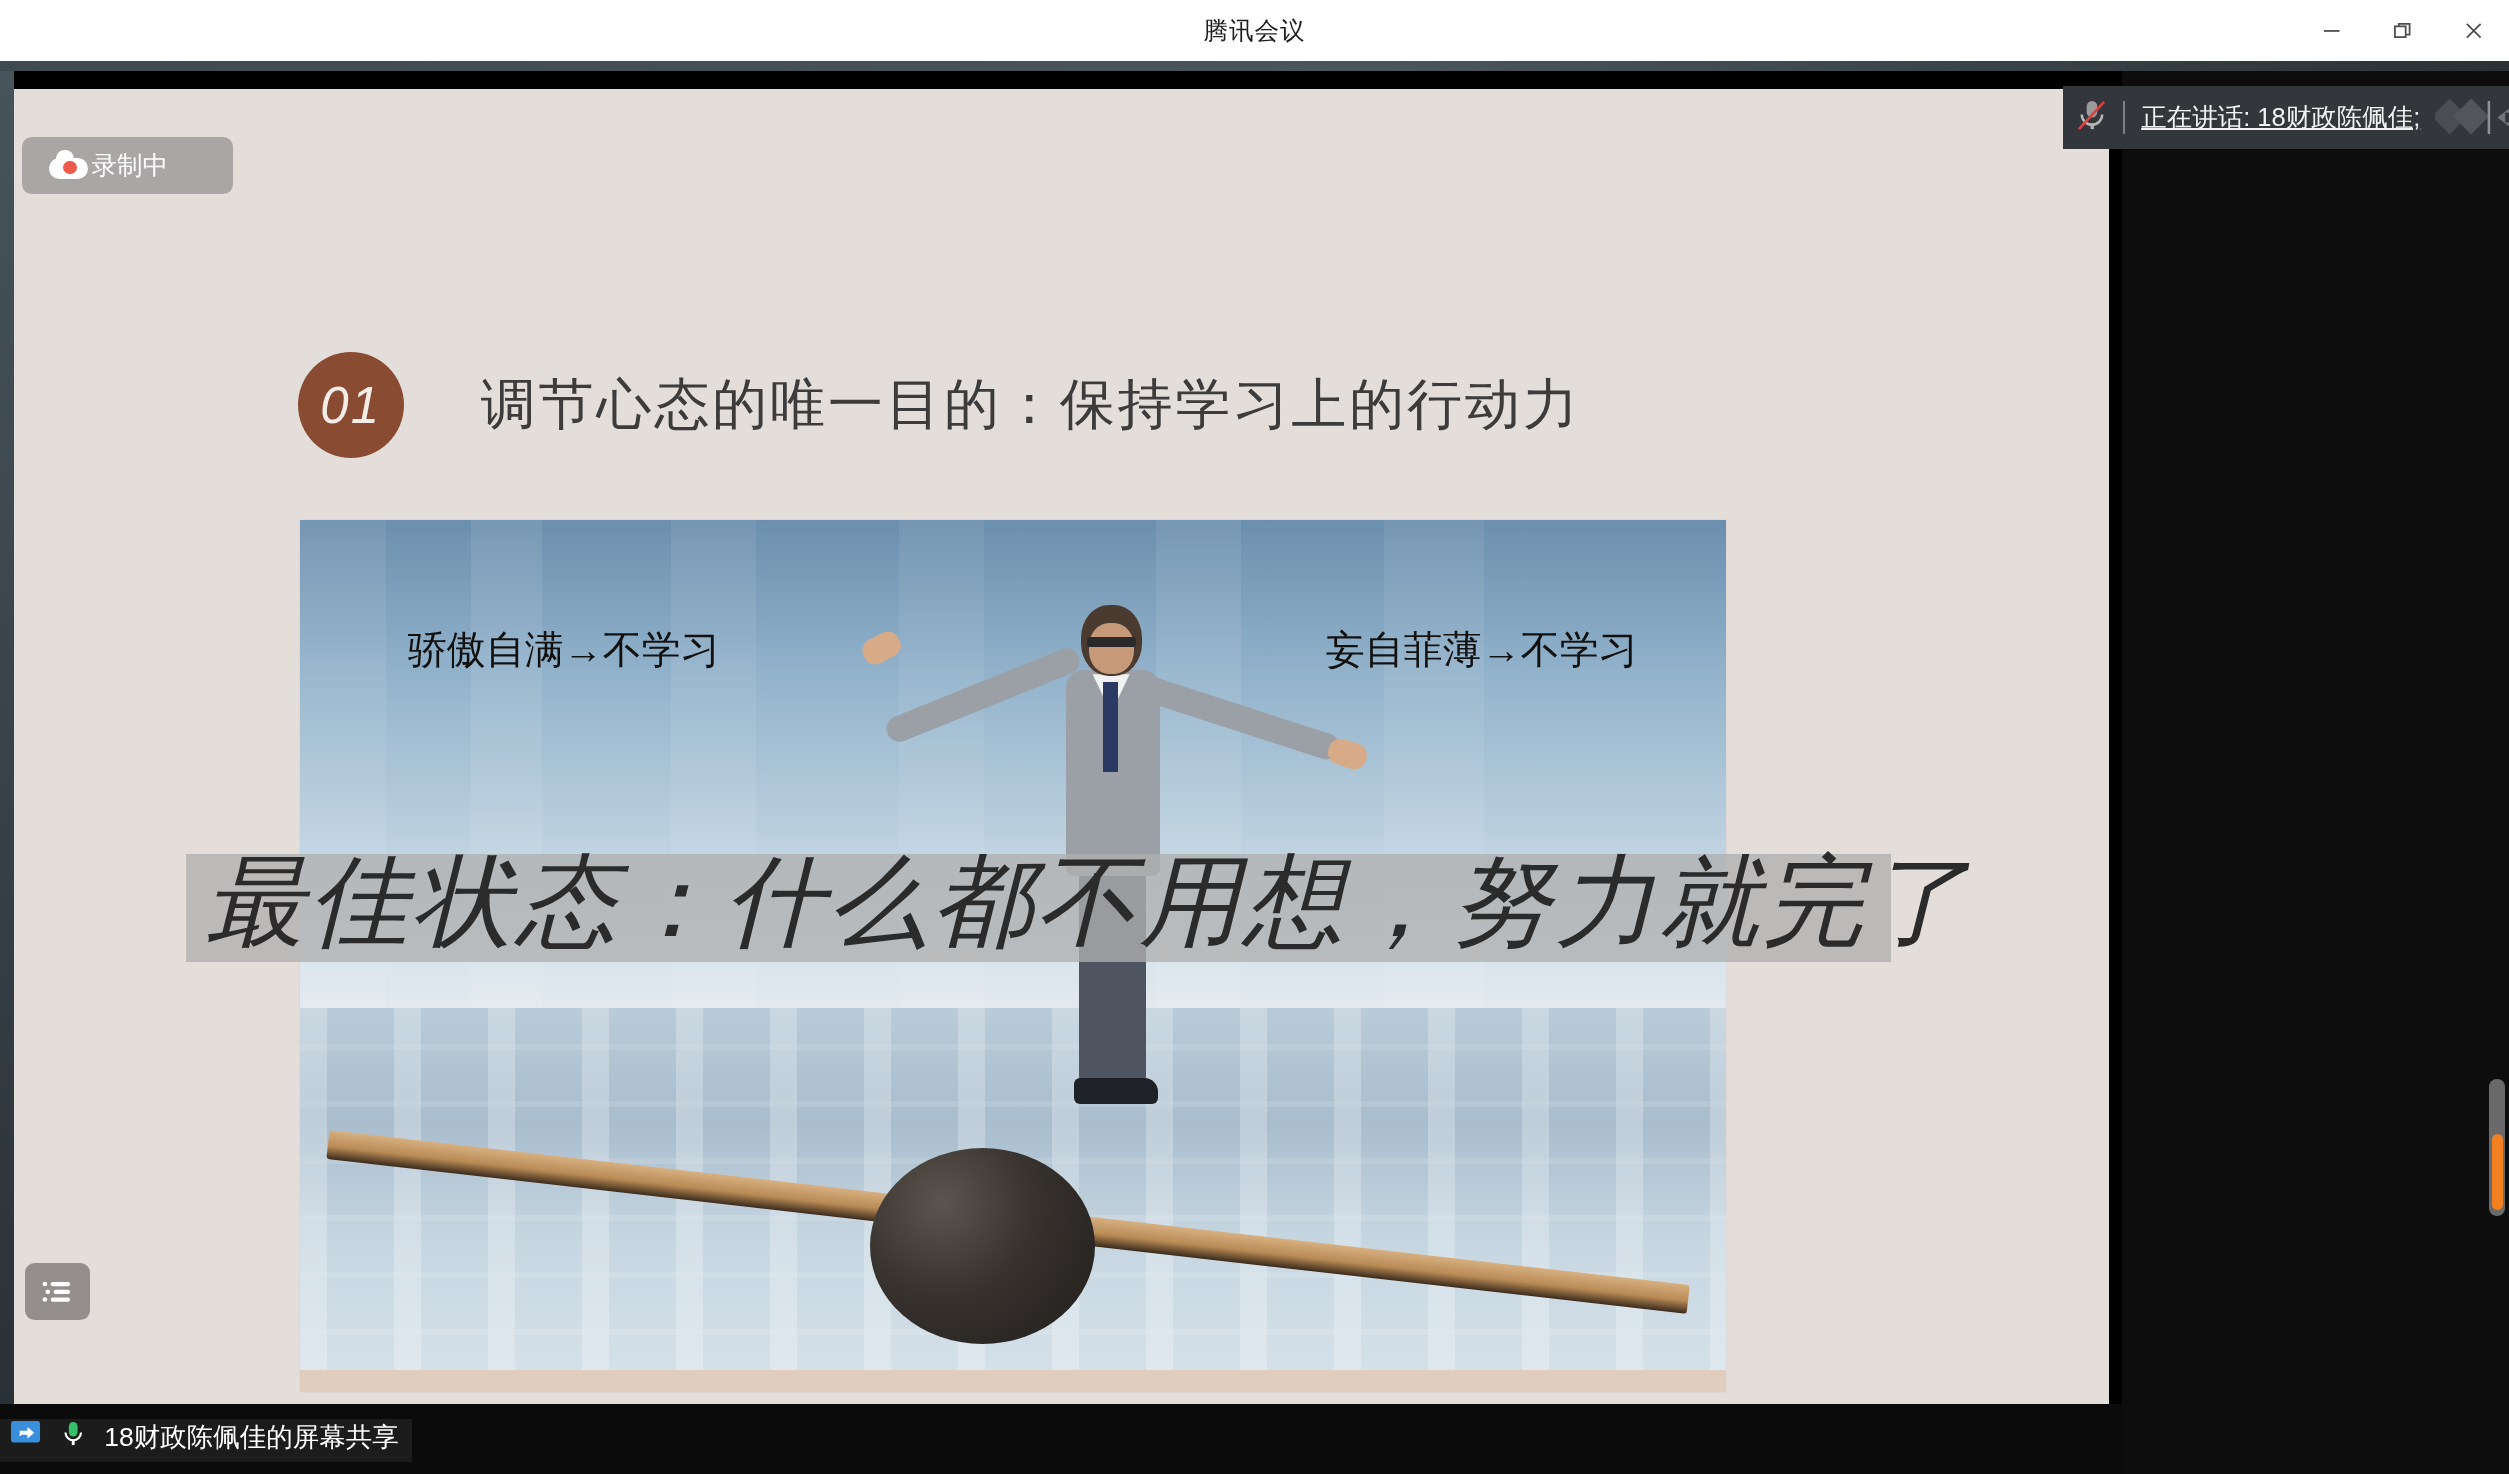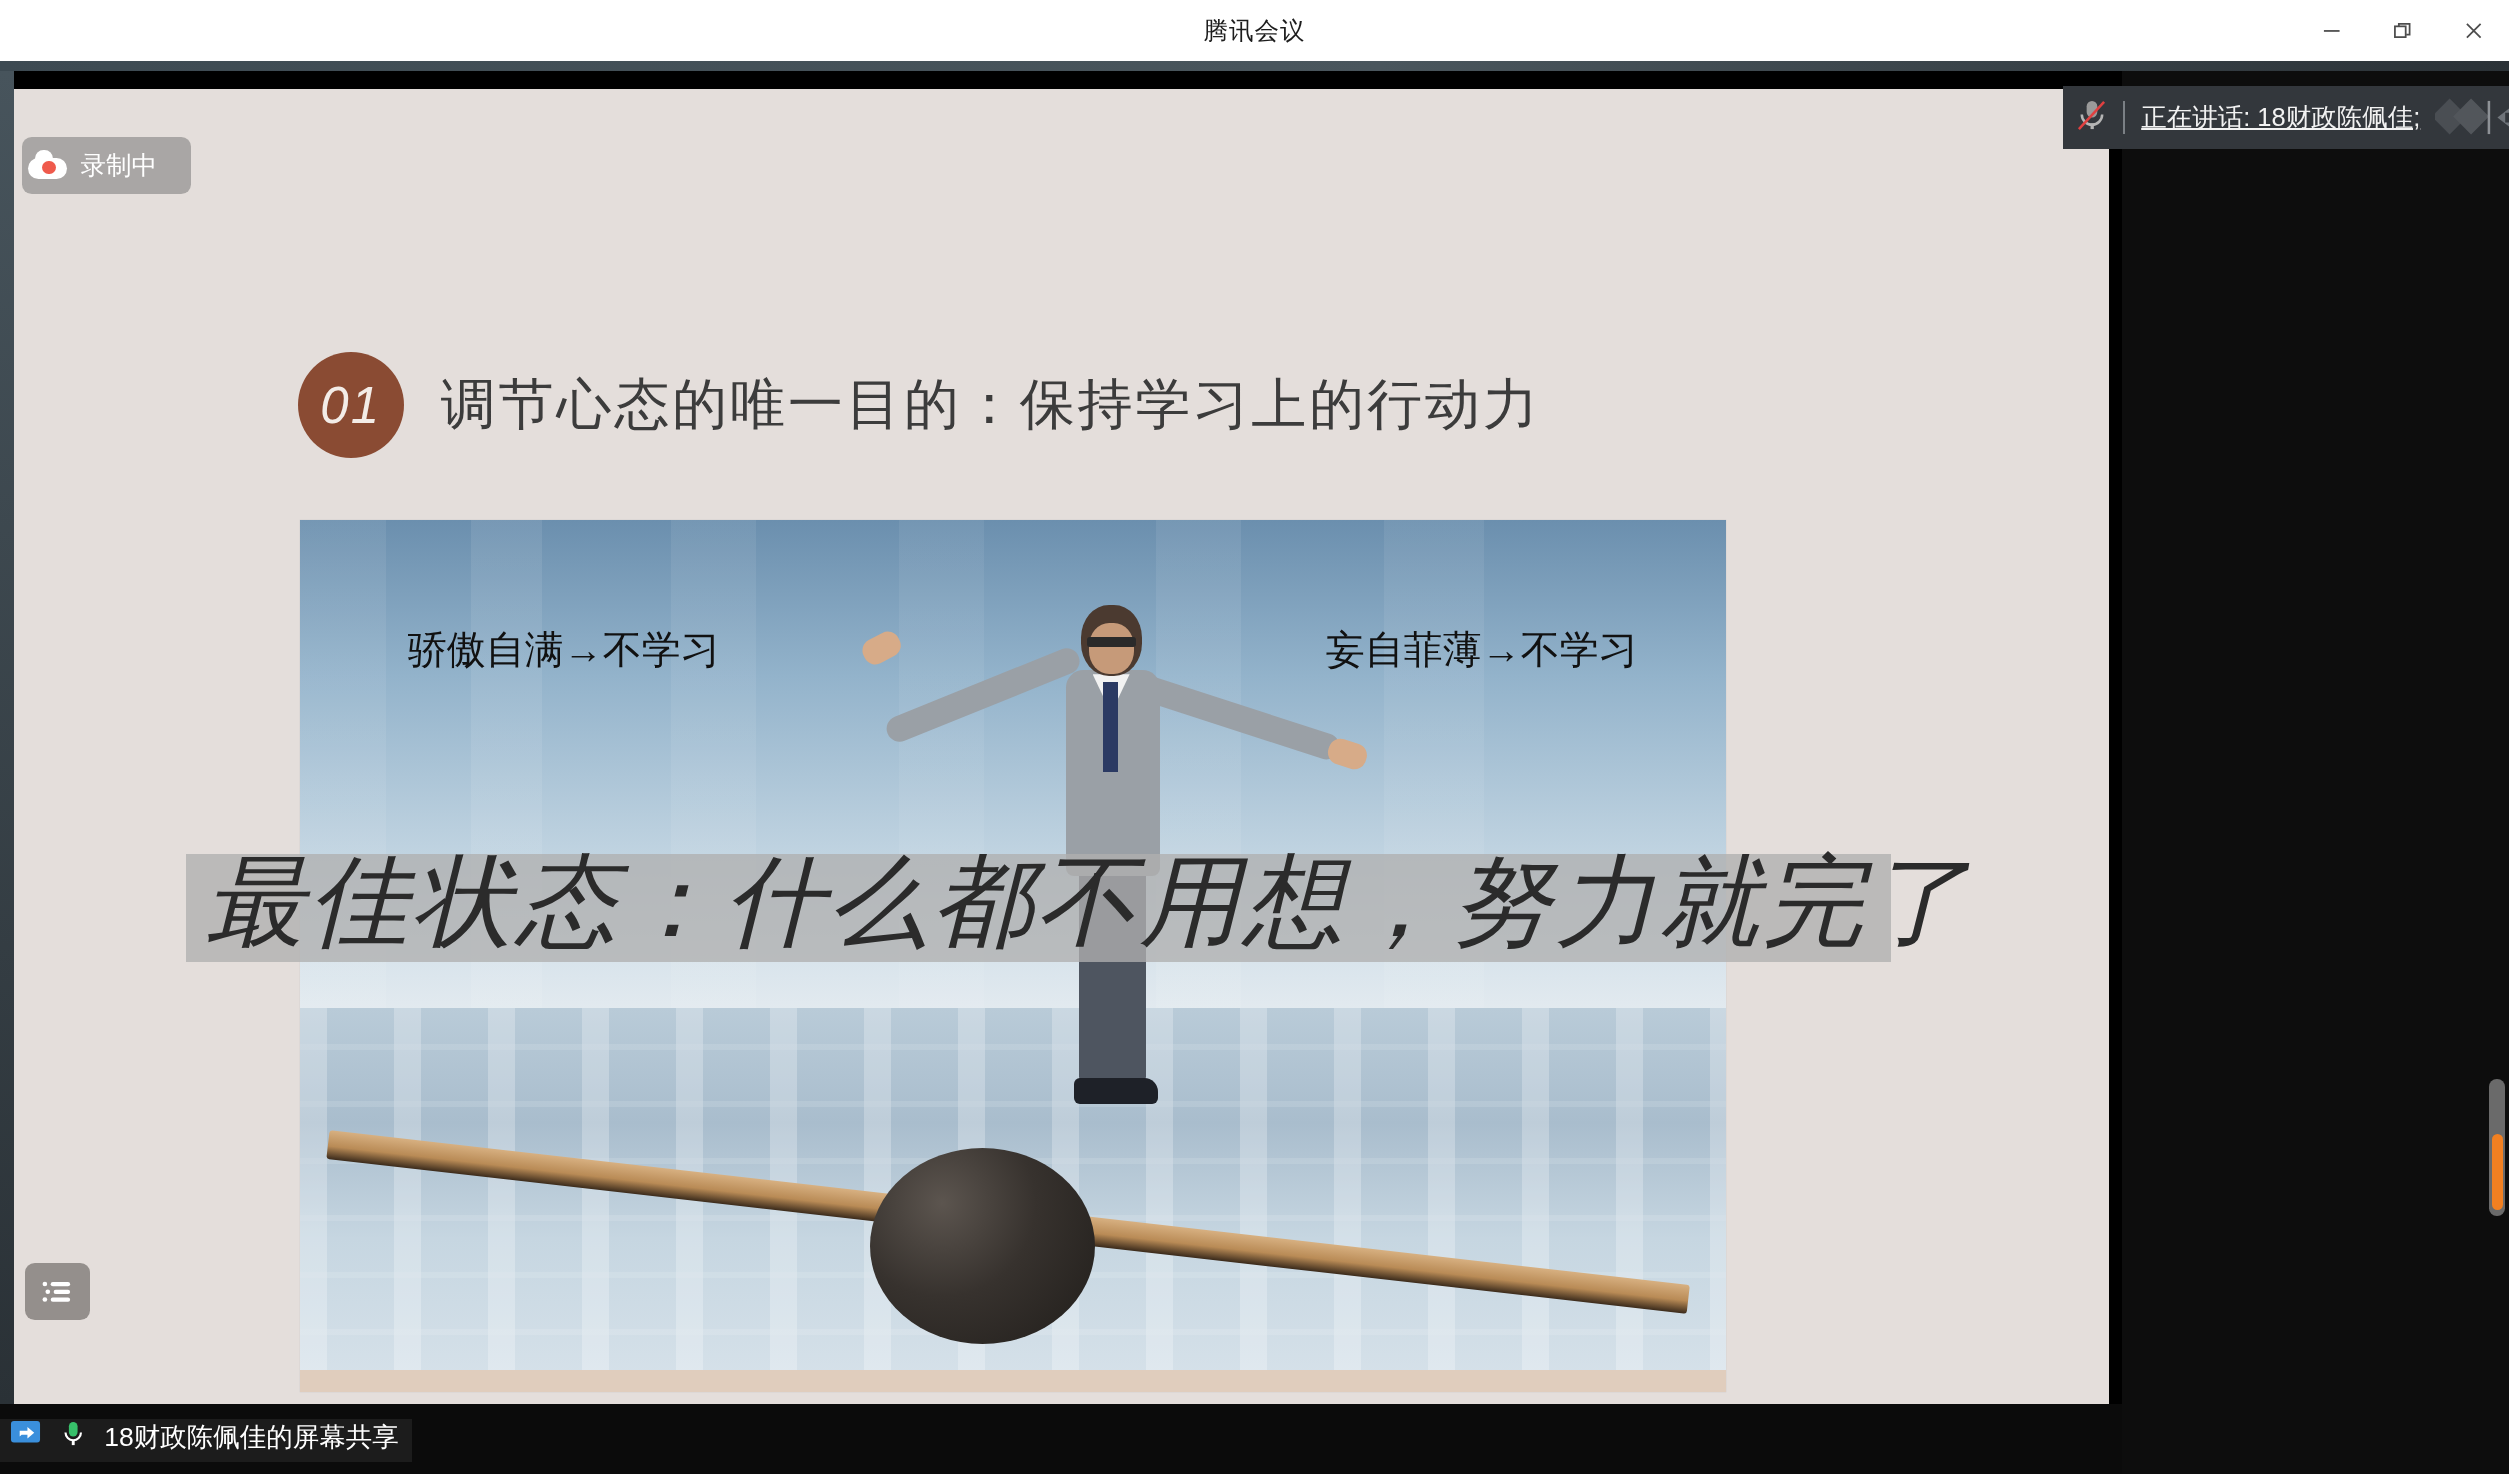--- a/index.html
+++ b/index.html
@@ -19,21 +19,21 @@
              background:linear-gradient(90deg,#3d4a52 0%,#4a565d 55%,#2b3237 100%);}
   .stage{position:absolute;left:0;top:71px;width:2122px;height:1333px;background:#000;}
   .stage-inner-border{position:absolute;left:0;top:0;width:13.7px;height:1333px;
              background:linear-gradient(180deg,#47545c,#2a3136);}
 
   
   .slide{position:absolute;left:13.7px;top:89px;width:2095px;height:1321px;background:#e4dedb;}
   .slide-head{position:absolute;left:284px;top:263px;display:flex;align-items:center;gap:37px;}
   .badge01{width:106px;height:106px;border-radius:50%;background:#8a4b33;color:#f3ece7;
            font-size:51px;display:flex;align-items:center;justify-content:center;letter-spacing:2px;font-style:italic;}
-  .slide-title{font-size:55px;color:#3c3c3c;letter-spacing:2.9px;white-space:nowrap;}
+  .slide-title{font-size:55px;color:#3c3c3c;letter-spacing:2.9px;white-space:nowrap;margin-left:40px;}
 
   
   .pic{position:absolute;left:286px;top:431px;width:1426px;height:872px;overflow:hidden;
        box-shadow:0 0 1px #bbb;}
   .sky{position:absolute;inset:0;
        background:linear-gradient(180deg,#6b8fae 0%,#93b3cb 18%,#cfdee8 45%,#e9eef2 60%,#c9d6de 72%,#aebdc7 100%);}
   .city{position:absolute;left:0;top:0;width:100%;height:57%;
         background:
           linear-gradient(90deg,rgba(255,255,255,.10) 0 6%,transparent 6% 12%,rgba(255,255,255,.12) 12% 17%,transparent 17% 26%,
           rgba(255,255,255,.10) 26% 32%,transparent 32% 42%,rgba(255,255,255,.09) 42% 48%,transparent 48% 60%,
@@ -71,21 +71,21 @@
          transform:rotate(6.5deg);transform-origin:left center;border-radius:2.9px;}
   .ball{position:absolute;left:40%;top:72%;width:225px;height:196px;border-radius:50%;
         background:radial-gradient(circle at 32% 28%,#5c554f 0%,#37322e 45%,#201d1a 100%);}
   
   .bigband{position:absolute;left:172px;top:765px;width:1705px;height:108px;background:rgba(175,175,175,.78);}
   .bigtext{position:absolute;left:191px;top:747px;width:1686px;font-size:100px;color:#2b2b2b;
            letter-spacing:3.9px;white-space:nowrap;font-style:italic;}
 
   
   .recpill{position:absolute;left:21.6px;top:137px;width:157px;height:57px;border-radius:9.8px;
-           background:rgba(120,120,120,.55);display:flex;align-items:center;gap:14px;padding:0 6px;}
+           background:rgba(120,120,120,.55);display:flex;align-items:center;gap:4px;padding:0 27px;}
   .rec-ico{width:39px;height:27.4px;position:relative;}
   .rec-cloud{position:absolute;left:0;top:5.9px;width:39px;height:21.6px;background:#fff;border-radius:11.8px;}
   .rec-cloud:before{content:"";position:absolute;left:7.8px;top:-7.8px;width:17.6px;height:17.6px;background:#fff;border-radius:50%;}
   .rec-dot{position:absolute;left:14.7px;top:8.8px;width:13.7px;height:13.7px;border-radius:50%;background:#ef5a4c;}
   .rec-label{color:#fff;font-size:25.5px;}
 
   
   .outline-btn{position:absolute;left:11.8px;top:1174px;width:65px;height:57px;border-radius:9.8px;
                background:rgba(130,126,122,.82);display:flex;align-items:center;justify-content:center;}
 

